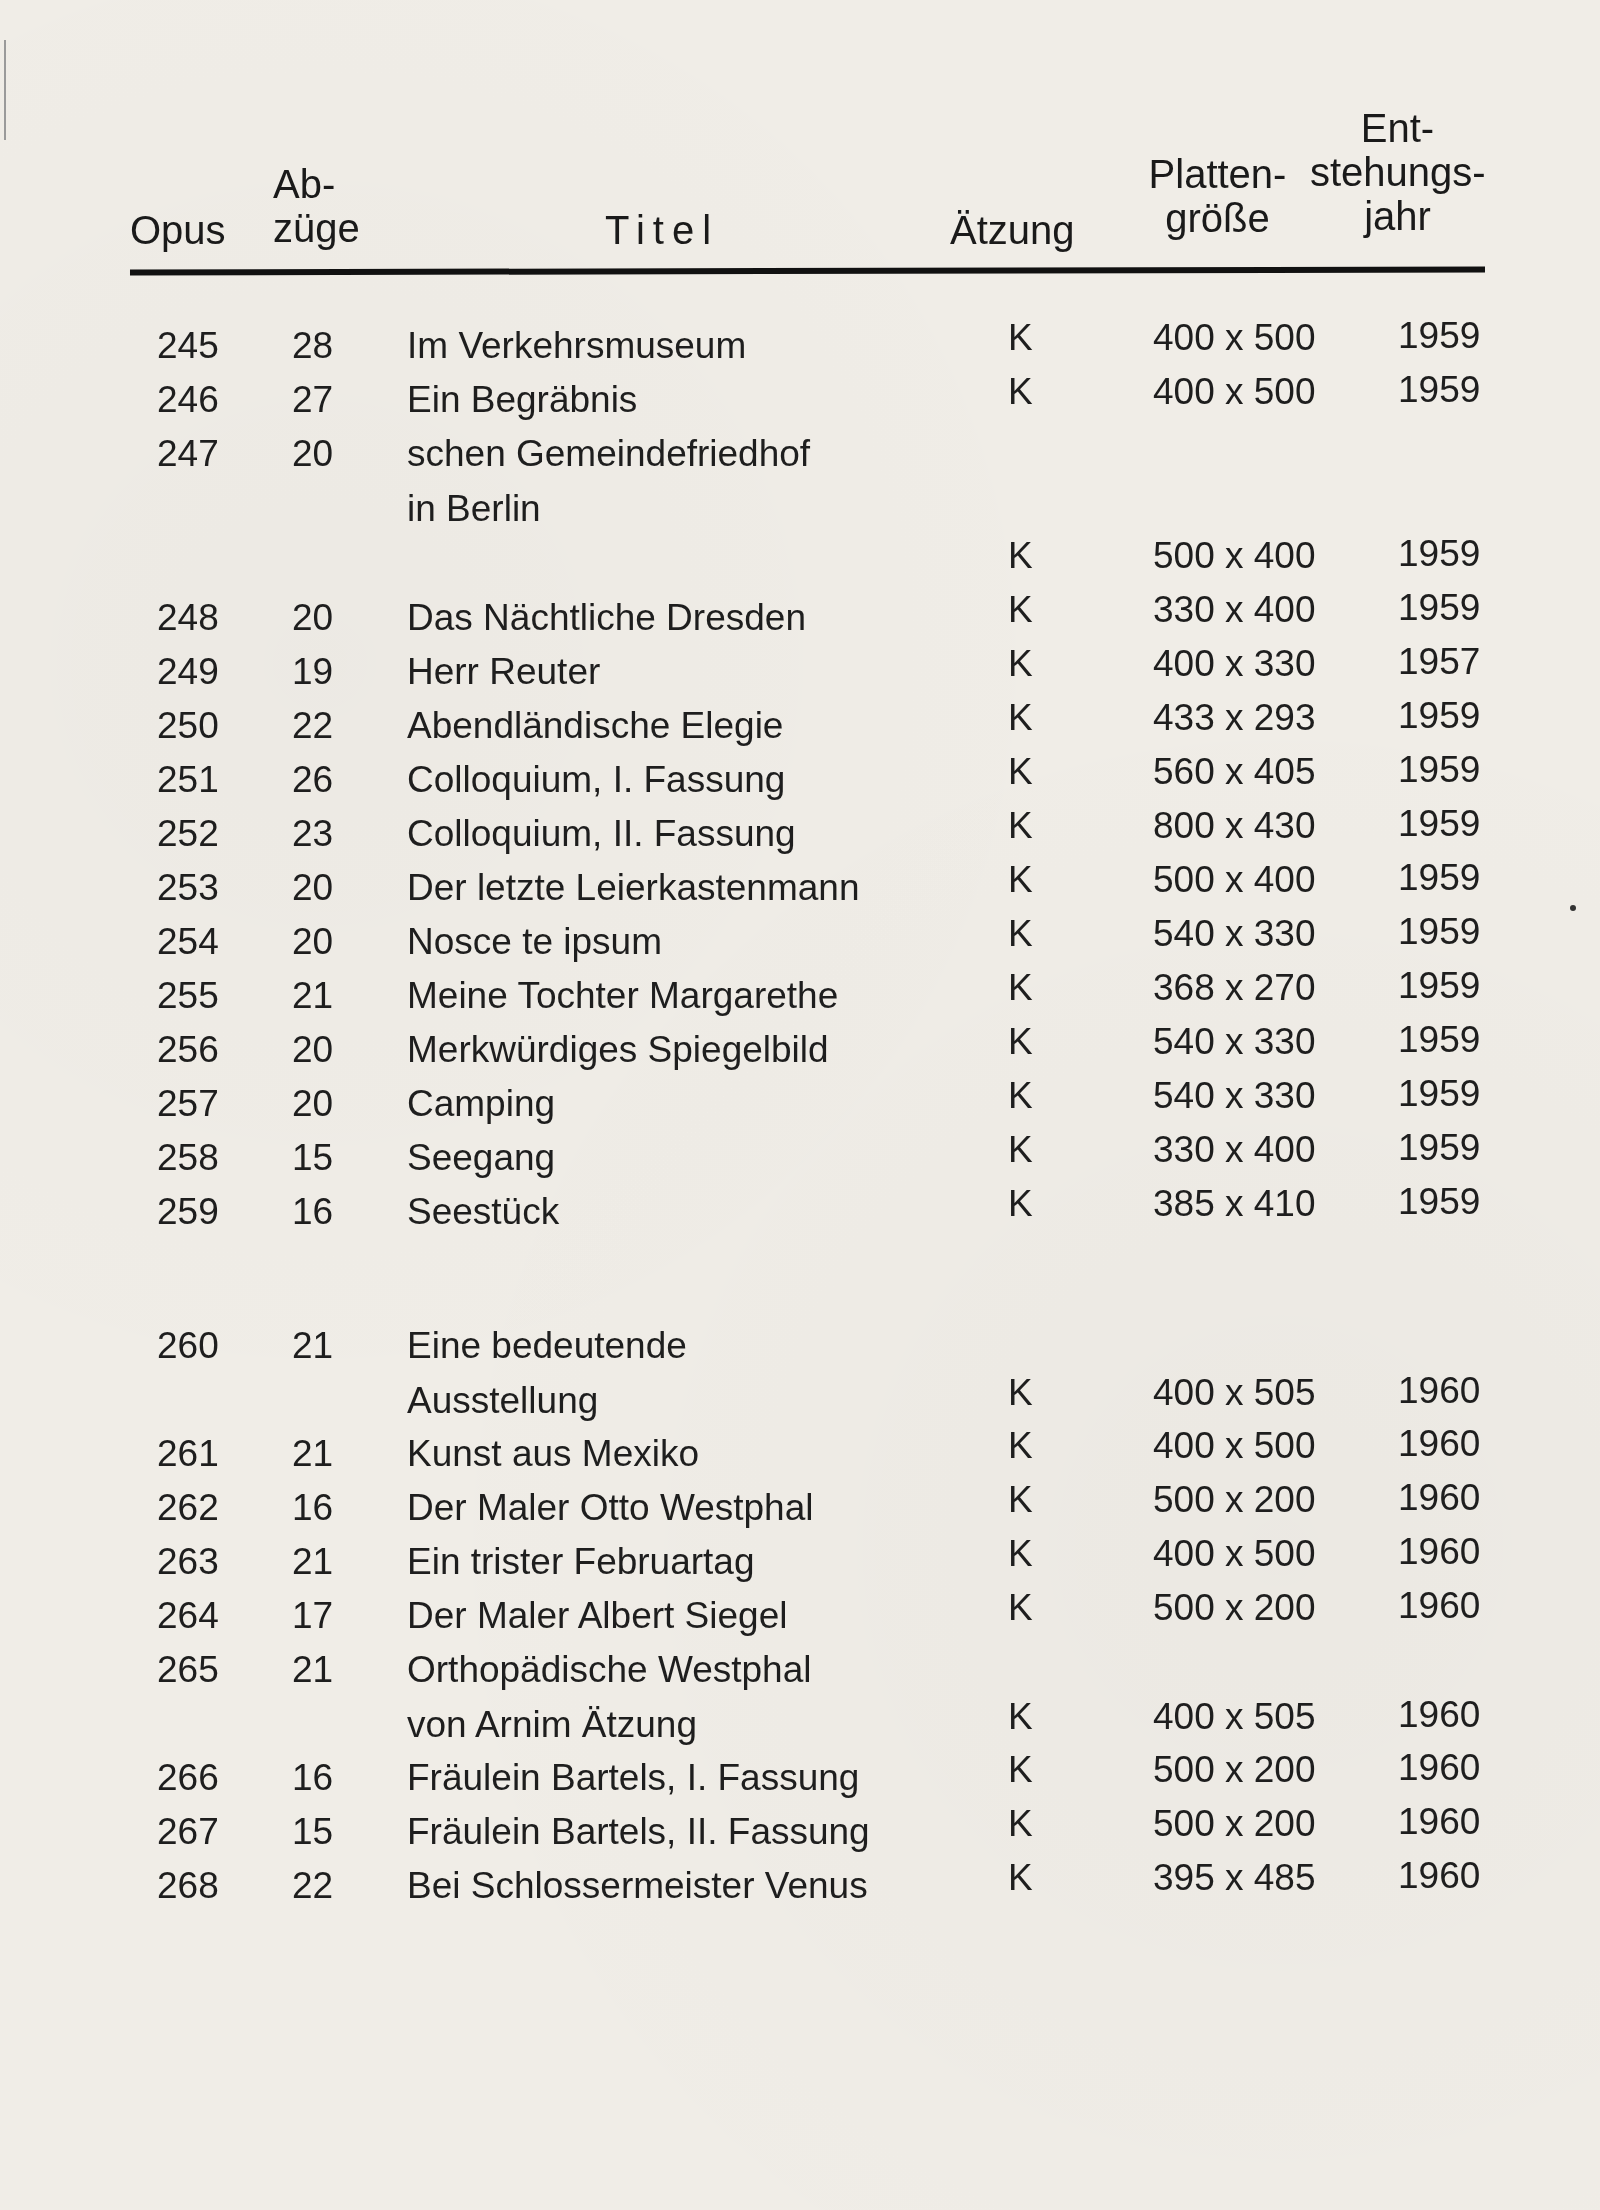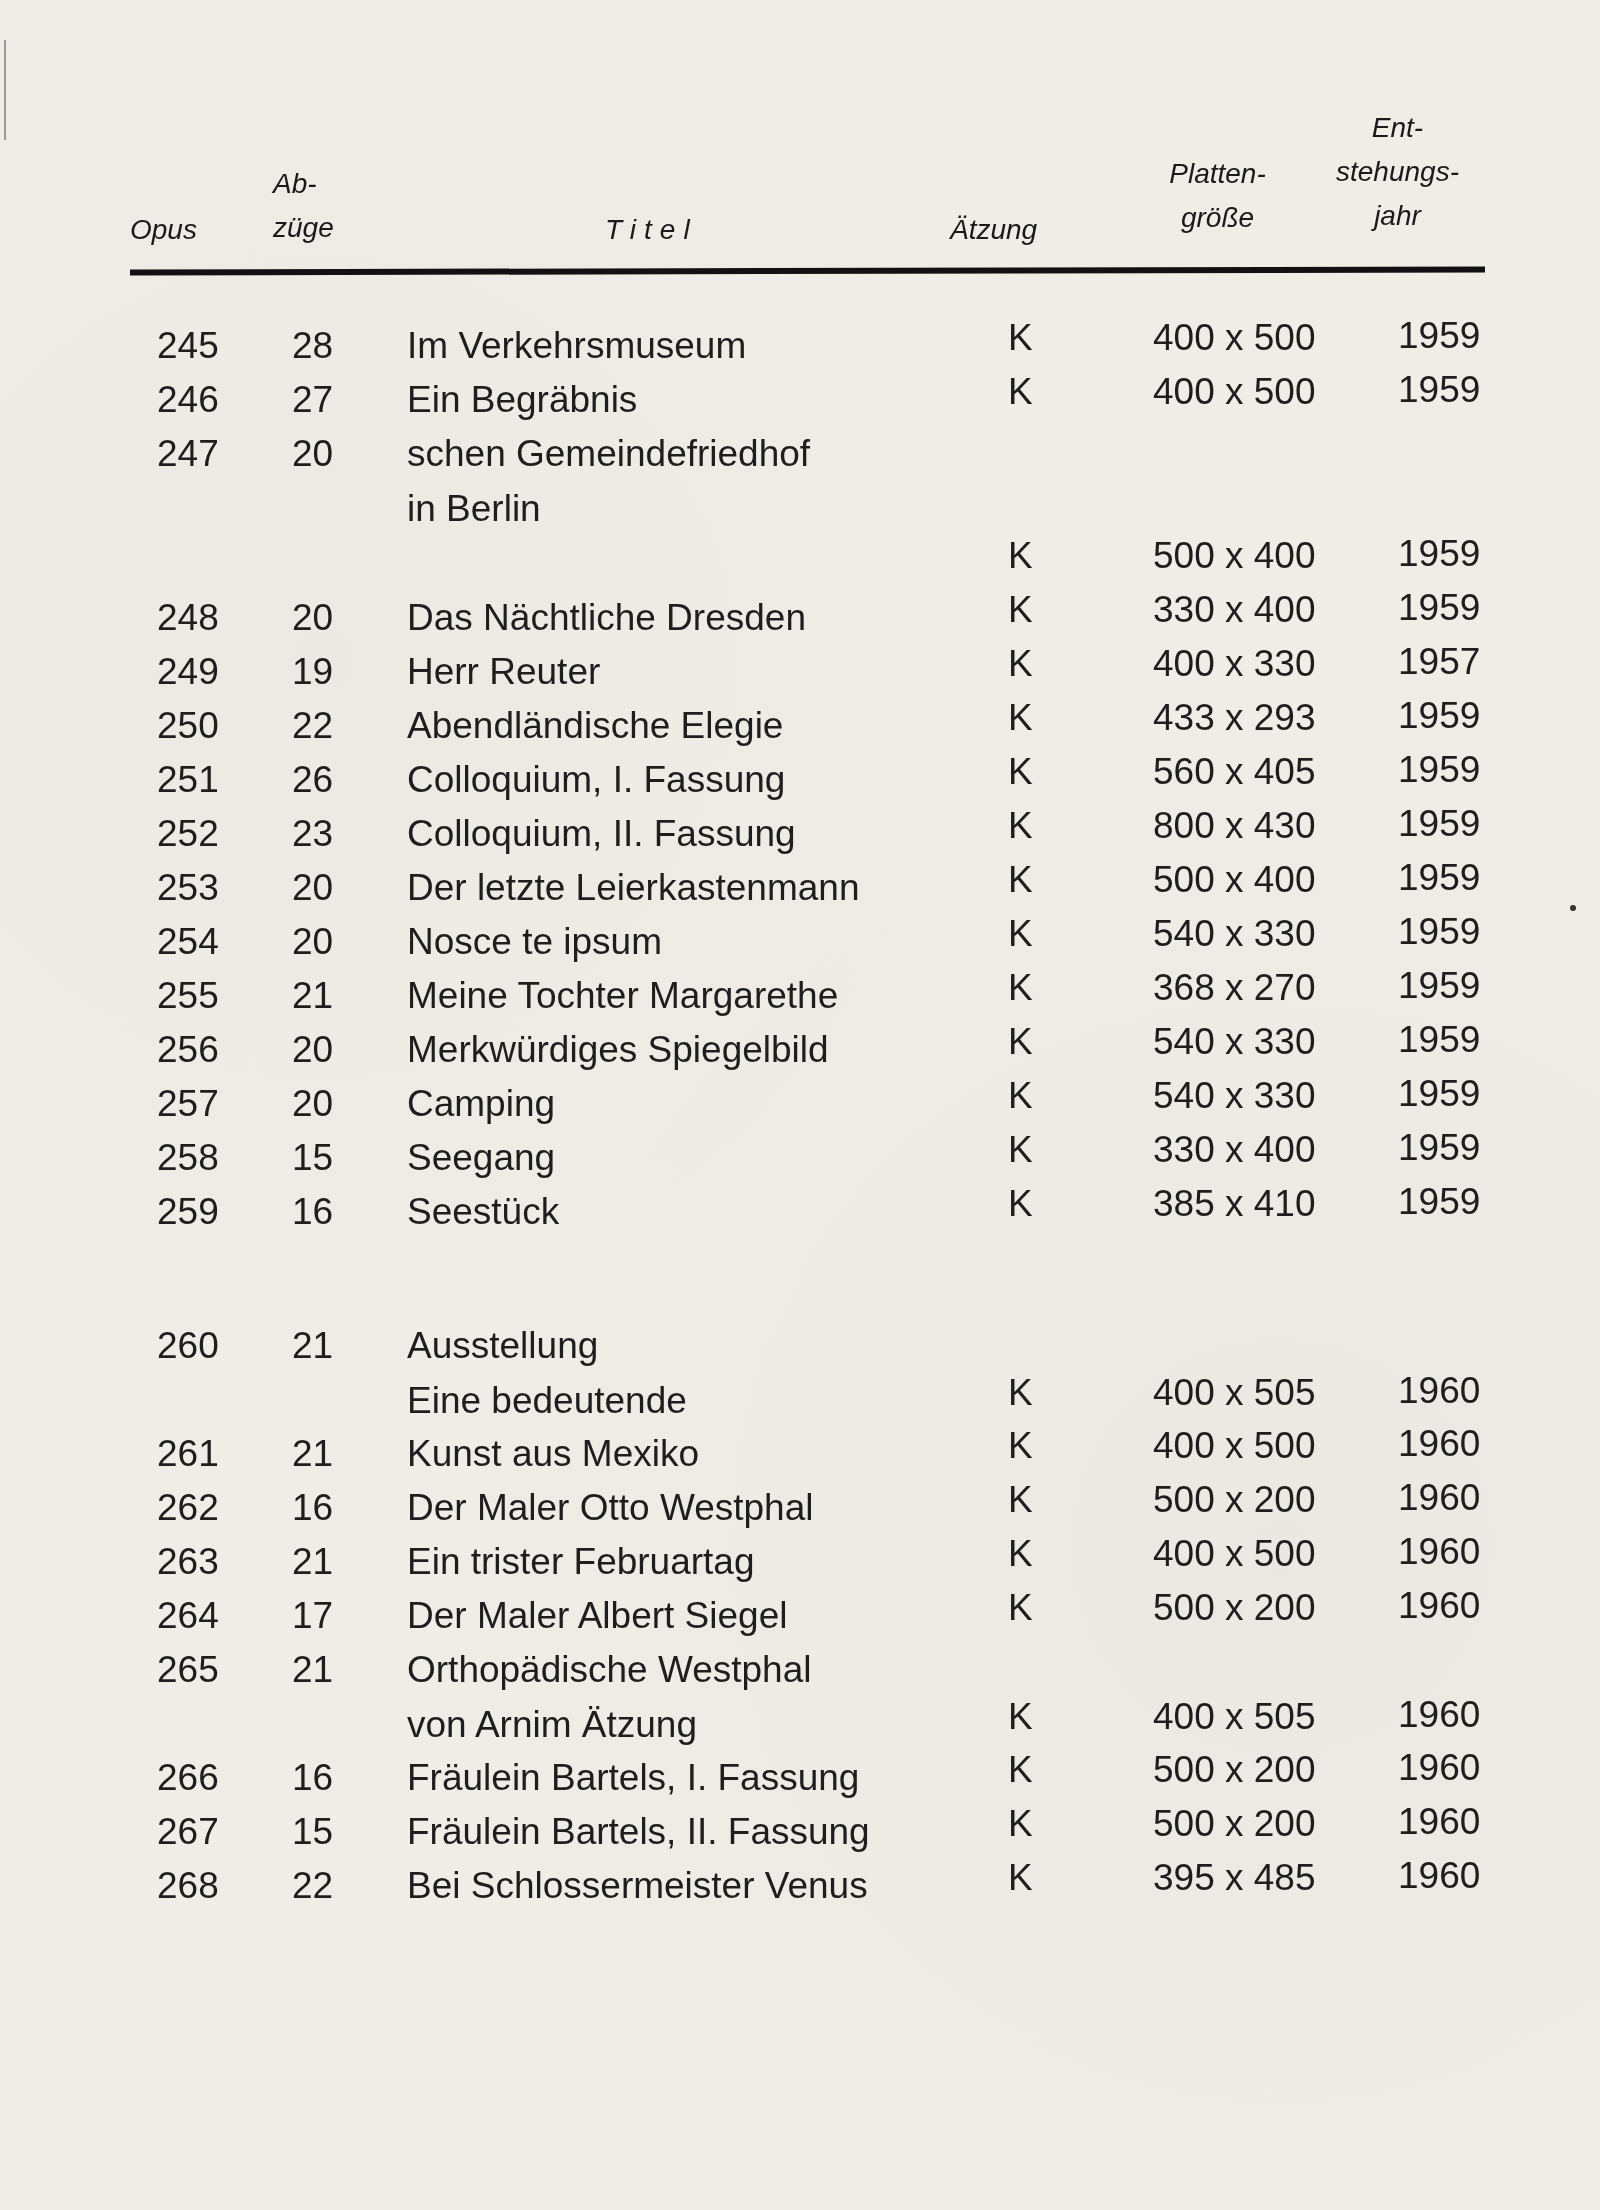--- a/index.html
+++ b/index.html
@@ -19,23 +19,22 @@
       #f0ede7;
   }
   .left-edge {
     position: absolute; left: 4px; top: 40px; width: 2px; height: 100px;
     background: #9a9a9a;
   }
   .header {
     position: absolute; left: 130px; top: 100px; width: 1355px; height: 170px;
   }
   .hcell {
-    position: absolute; font-size: 28px; line-height: 44px; color: #1a1a1a;
+    position: absolute; font-size: 40px; line-height: 44px; color: #1a1a1a;
     text-align: center;
-    font-style: italic;
   }
   .h-opus { left: 0; top: 108px; }
   .h-abz { left: 143px; top: 62px; width: 100px; text-align: left; }
   .h-titel { left: 475px; top: 108px; letter-spacing: 8px; }
   .h-aetz { left: 820px; top: 108px; }
   .h-platten { left: 1015px; top: 52px; width: 145px; }
   .h-entst { left: 1180px; top: 6px; width: 175px; }
   .rule {
     position: absolute; left: 130px; top: 268px; width: 1355px; height: 6px;
     background: #111; transform: rotate(-0.12deg);
@@ -231,22 +230,22 @@
           <span class="title-line">Seestück</span>
         </span>
         <span class="c c-aetz" style="top: -8px;">K</span>
         <span class="c c-size" style="top: -8px;">385 x 410</span>
         <span class="c c-year" style="top: -10px;">1959</span>
       </div>
       <div class="row" style="top: 1318px;">
         <span class="c c-opus">260</span>
         <span class="c c-abz">21</span>
         <span class="c c-title">
+          <span class="title-line">Eine bedeutende</span>
           <span class="title-line">Ausstellung</span>
-          <span class="title-line">Eine bedeutende</span>
         </span>
         <span class="c c-aetz" style="top: 47px;">K</span>
         <span class="c c-size" style="top: 47px;">400 x 505</span>
         <span class="c c-year" style="top: 45px;">1960</span>
       </div>
       <div class="row" style="top: 1426px;">
         <span class="c c-opus">261</span>
         <span class="c c-abz">21</span>
         <span class="c c-title">
           <span class="title-line">Kunst aus Mexiko</span>

